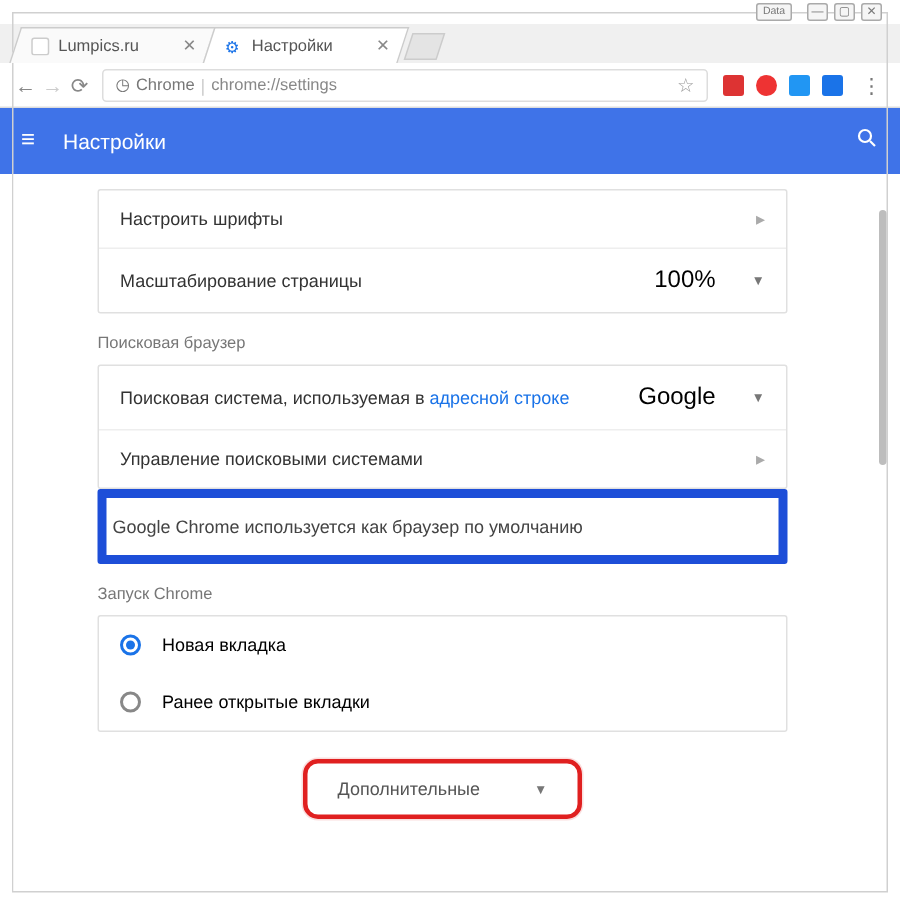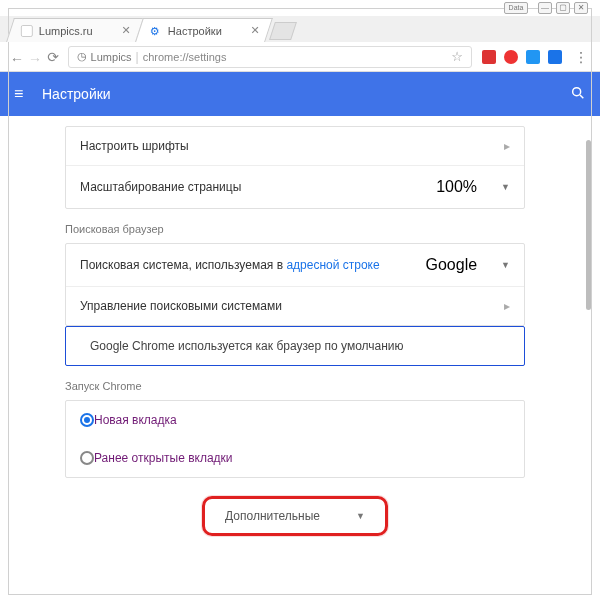--- a/index.html
+++ b/index.html
@@ -127,29 +127,29 @@
     border-bottom: 1px solid #eee;
     font-size: 12px; color:#333;
   }
   .card .row:last-child { border-bottom:none;justify-content:space-between; }
   .row .label { flex:1; }
   .row .link { color:#1a73e8; }
   .row .val { color:#000000; margin-right: 24px; font-size: 16px;}
   .chev { color:#aaa; font-size:12px; }
   .drop { color:#777; font-size:9px; }
   .plain-row {
-    border:1px solid #1d4ed8; border-radius:2px;
-    padding: 12px 24px; font-size: 12px; color:#444;
+    border:6px solid #1d4ed8; border-radius:2px;
+    padding: 12px 4px; font-size: 12px; color:#444;
   }
   .radio-card {
     border:1px solid #e0e0e0; border-radius:2px;
   }
   .radio-row {
-    display:flex; align-items:center; 
-    padding: 12px 14px; font-size:12px; color:#701a75;
+    display:flex; align-items:center; gap:14px;
+    padding: 12px 14px; font-size:12px; color:#000000;
   }
   .radio {
     width:14px; height:14px; border:2px solid #888; border-radius:50%;
     display:flex; align-items:center; justify-content:center;
     flex:none;
   }
   .radio.sel { border-color:#1a73e8; }
   .radio.sel::after {
     content:""; width:6px; height:6px; background:#1a73e8; border-radius:50%;
   }
@@ -194,21 +194,21 @@
   </div>
   <div class="newtab"></div>
 </div>
 
 <div class="addr-row">
   <div class="nav-btn">←</div>
   <div class="nav-btn" style="color:#ccc;">→</div>
   <div class="nav-btn">⟳</div>
   <div class="omnibox">
     <span class="omni-secure">◷</span>
-    <span class="omni-label">Lumpics</span>
+    <span class="omni-label">Chrome</span>
     <span class="omni-sep">|</span>
     <span class="omni-url">chrome://settings</span>
     <span class="omni-star">☆</span>
   </div>
   <div class="ext-icons">
     <div class="ext e1"></div>
     <div class="ext e2"></div>
     <div class="ext e3"></div>
     <div class="ext e4"></div>
     <div class="kebab">⋮</div>

